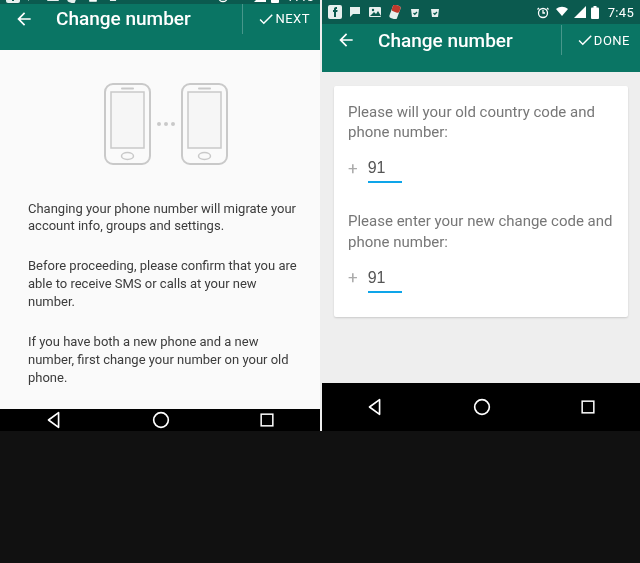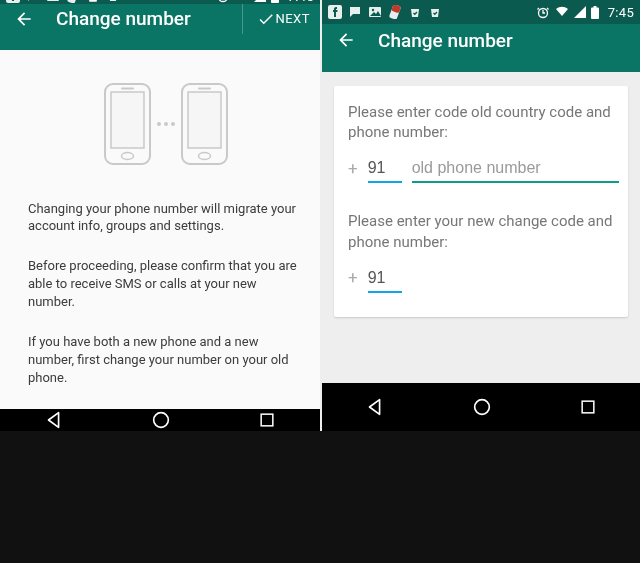--- a/index.html
+++ b/index.html
@@ -247,28 +247,35 @@
       </div>
     </div>
 
     <div class="appbar">
       <span>
           <svg width="20" height="20" viewBox="0 0 24 24">
             <path d="M20 11H7.8L13.4 5.4 12 4 4 12l8 8 1.4-1.4L7.8 13H20z" fill="#fff"></path>
           </svg>
         </span>
       <div class="title">Change number</div>
+      <div class="action">
+        <span>
+            <svg width="18" height="18" viewBox="0 0 24 24">
+              <path d="M9 16.2 4.8 12l-1.4 1.4L9 19 21 7l-1.4-1.4z" fill="#fff"></path>
+            </svg>
+          </span>
+        <span>DONE</span>
+      </div>
     </div>
 
     <div class="card">
-      <p class="prompt">Please enter code old country code and phone number:</p>
+      <p class="prompt">Please will your old country code and phone number:</p>
       <div class="row">
         <span class="plus">+</span>
         <input class="cc" value="91" style="">
-        <input class="phone focused" placeholder="old phone number" style="">
       </div>
       <p class="prompt">Please enter your new change code and phone number:</p>
       <div class="row last">
         <span class="plus">+</span>
         <input class="cc" value="91" style="">
       </div>
     </div>
 
     <div class="navbar">
       <span>

